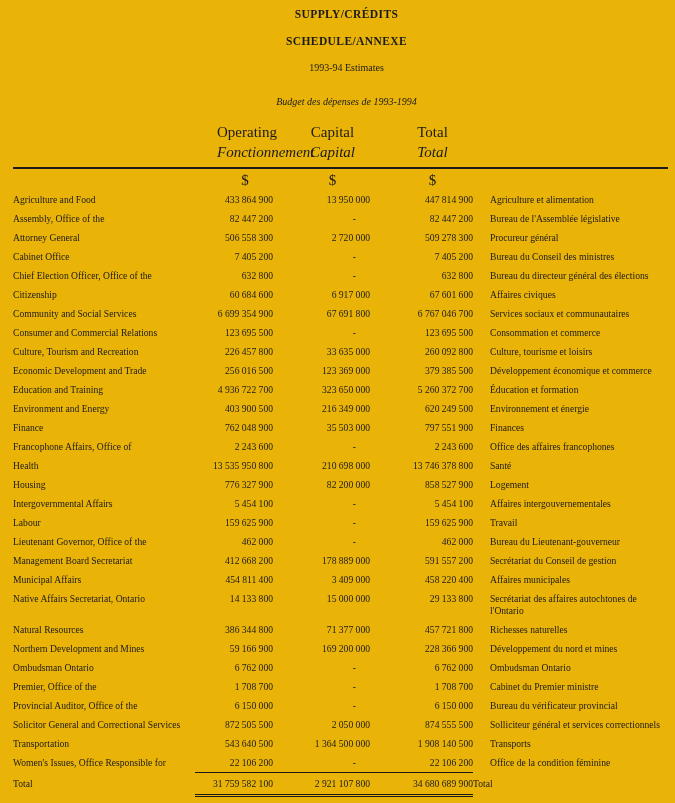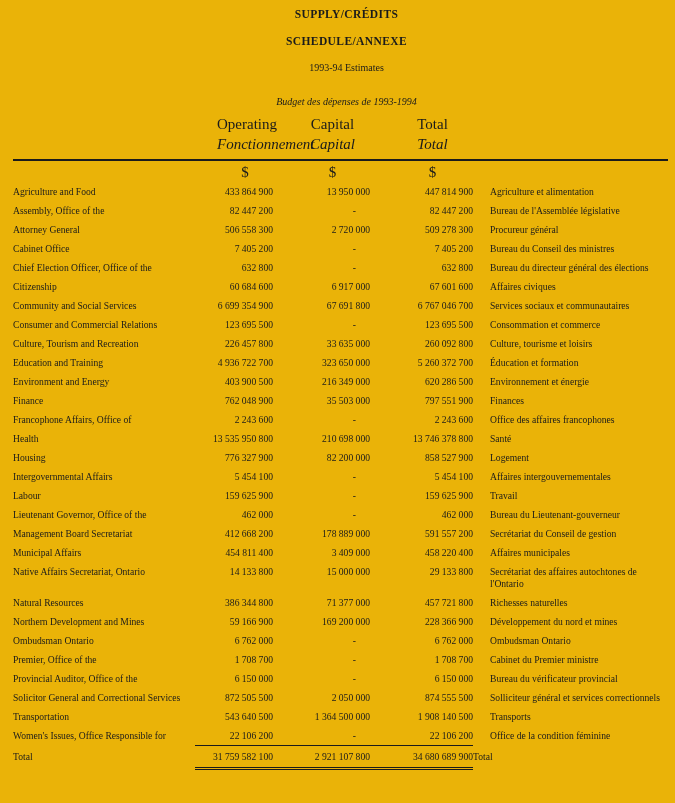--- a/index.html
+++ b/index.html
@@ -5,21 +5,21 @@
   html,body{margin:0;padding:0;background:#ffffff;}
   .page{
     width:675px;height:803px;background:#eab308;color:#1b1b1b;
     font-family:"Liberation Serif","DejaVu Serif",serif;
     position:relative;overflow:hidden;box-sizing:border-box;
   }
   
   .titles{text-align:center;padding-top:8px;padding-left:18px;}
   .title-main{font-weight:bold;font-size:11.5px;line-height:13px;letter-spacing:.4px;margin:0 0 14px 0;}
   .subtitle-en{font-size:10px;line-height:12px;margin:0 0 22px 0;}
-  .subtitle-fr{font-size:10px;line-height:12px;font-style:italic;margin:0;}
+  .subtitle-fr{font-size:10px;line-height:12px;font-style:italic;margin:8px;}
   
   table.sched{border-collapse:collapse;table-layout:fixed;margin-left:13px;width:655px;}
   col.c1{width:182px;} col.c2{width:78px;} col.c3{width:97px;} col.c4{width:103px;} col.c5{width:195px;}
   td{font-size:9.6px;line-height:12px;vertical-align:top;}
   thead td{font-size:15px;}
   .hdr-en td{padding:10px 0 3px 0;}
   .hdr-fr td{padding:5px 0 9px 0;font-style:italic;border-bottom:2px solid #1b1b1b;}
   .ch{text-align:center;padding-left:22px !important;}
   .dollar-row td{padding:5px 0 4px 0;}
   tbody td{padding:3.5px 0;}
@@ -132,31 +132,38 @@
         <td class="fr">Consommation et commerce</td>
       </tr>
       <tr>
         <td class="en">Culture, Tourism and Recreation</td>
         <td class="num">226 457 800</td>
         <td class="num">33 635 000</td>
         <td class="num">260 092 800</td>
         <td class="fr">Culture, tourisme et loisirs</td>
       </tr>
       <tr>
+        <td class="en">Economic Development and Trade</td>
+        <td class="num">256 016 500</td>
+        <td class="num">123 369 000</td>
+        <td class="num">379 385 500</td>
+        <td class="fr">Développement économique et commerce</td>
+      </tr>
+      <tr>
         <td class="en">Education and Training</td>
         <td class="num">4 936 722 700</td>
         <td class="num">323 650 000</td>
         <td class="num">5 260 372 700</td>
         <td class="fr">Éducation et formation</td>
       </tr>
       <tr>
         <td class="en">Environment and Energy</td>
         <td class="num">403 900 500</td>
         <td class="num">216 349 000</td>
-        <td class="num">620 286 500</td>
+        <td class="num">620 249 500</td>
         <td class="fr">Environnement et énergie</td>
       </tr>
       <tr>
         <td class="en">Finance</td>
         <td class="num">762 048 900</td>
         <td class="num">35 503 000</td>
         <td class="num">797 551 900</td>
         <td class="fr">Finances</td>
       </tr>
       <tr>

